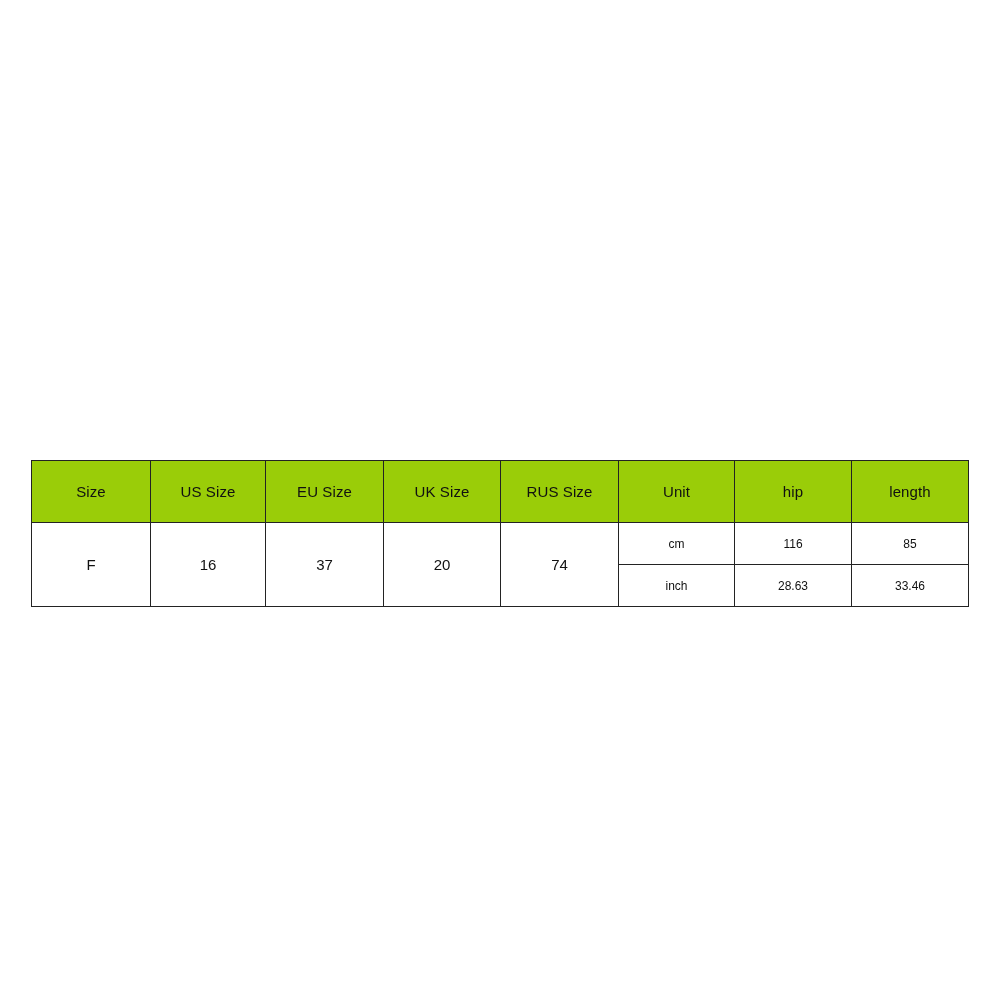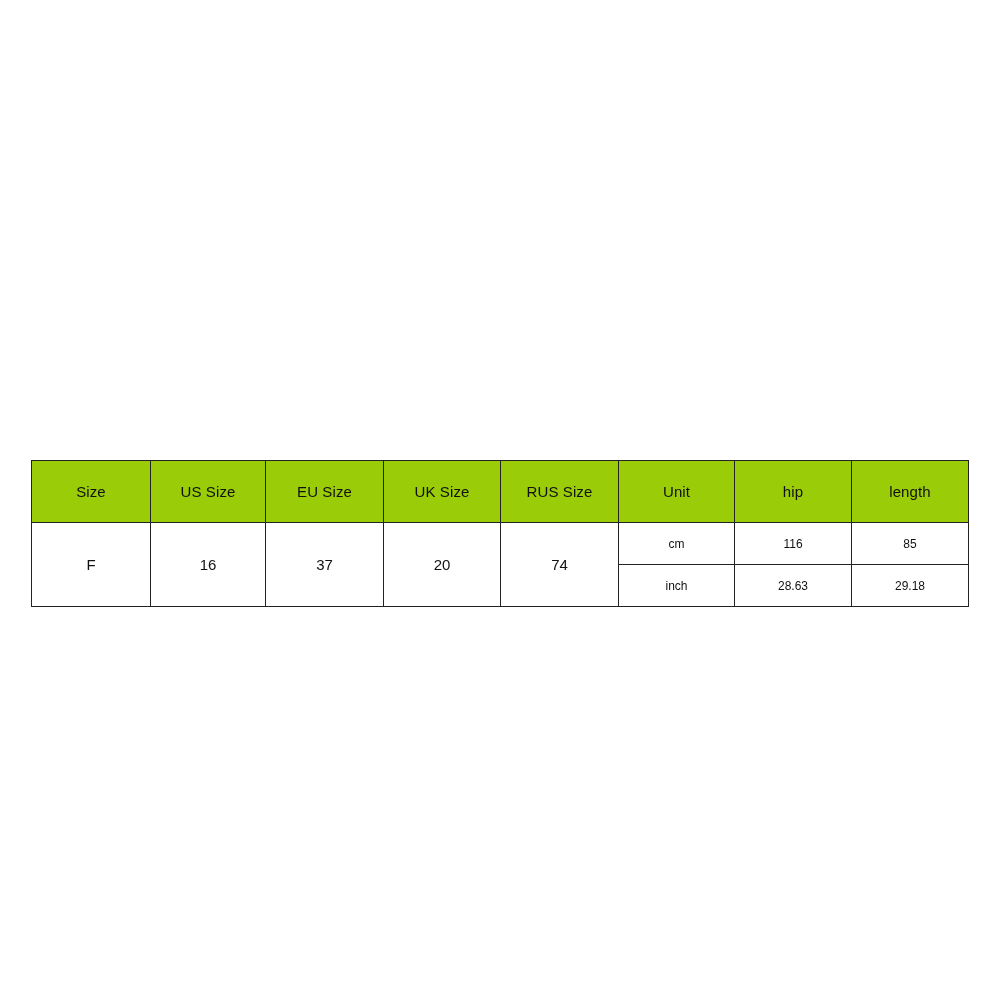--- a/index.html
+++ b/index.html
@@ -103,17 +103,17 @@
         <td class="size-cell" rowspan="2">37</td>
         <td class="size-cell" rowspan="2">20</td>
         <td class="size-cell" rowspan="2">74</td>
         <td class="unit-cell">cm</td>
         <td class="meas-cell">116</td>
         <td class="meas-cell">85</td>
       </tr>
       <tr>
         <td class="unit-cell">inch</td>
         <td class="meas-cell">28.63</td>
-        <td class="meas-cell">29.18</td>
+        <td class="meas-cell">33.46</td>
       </tr>
     </tbody>
   </table>
 </div>
 
 </body></html>

